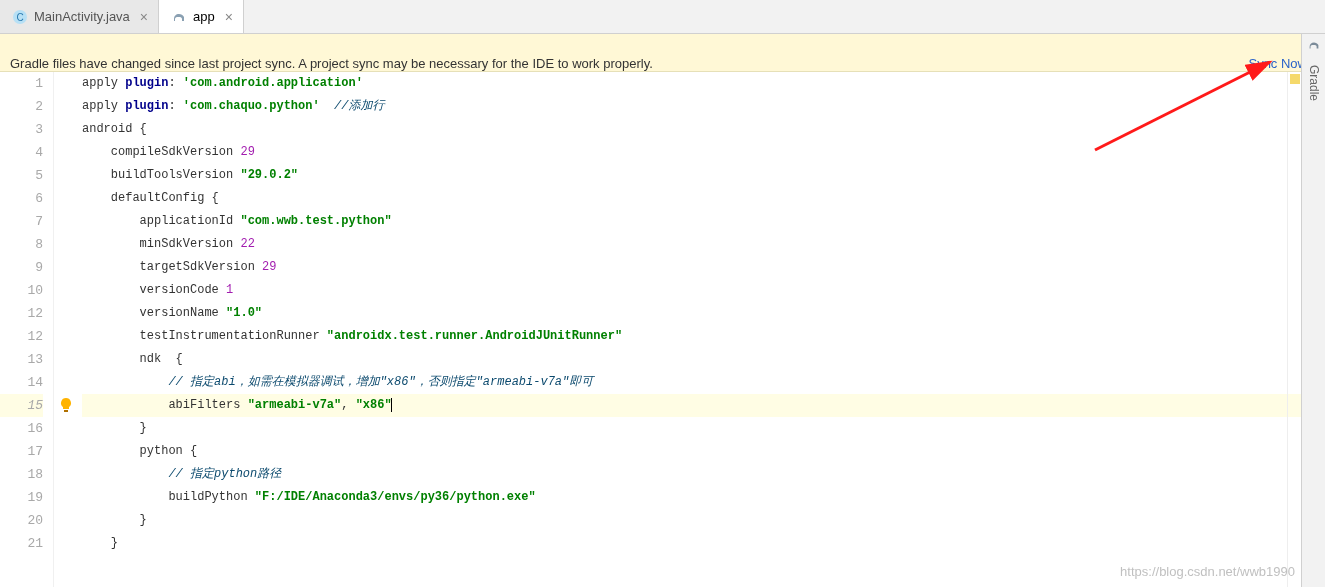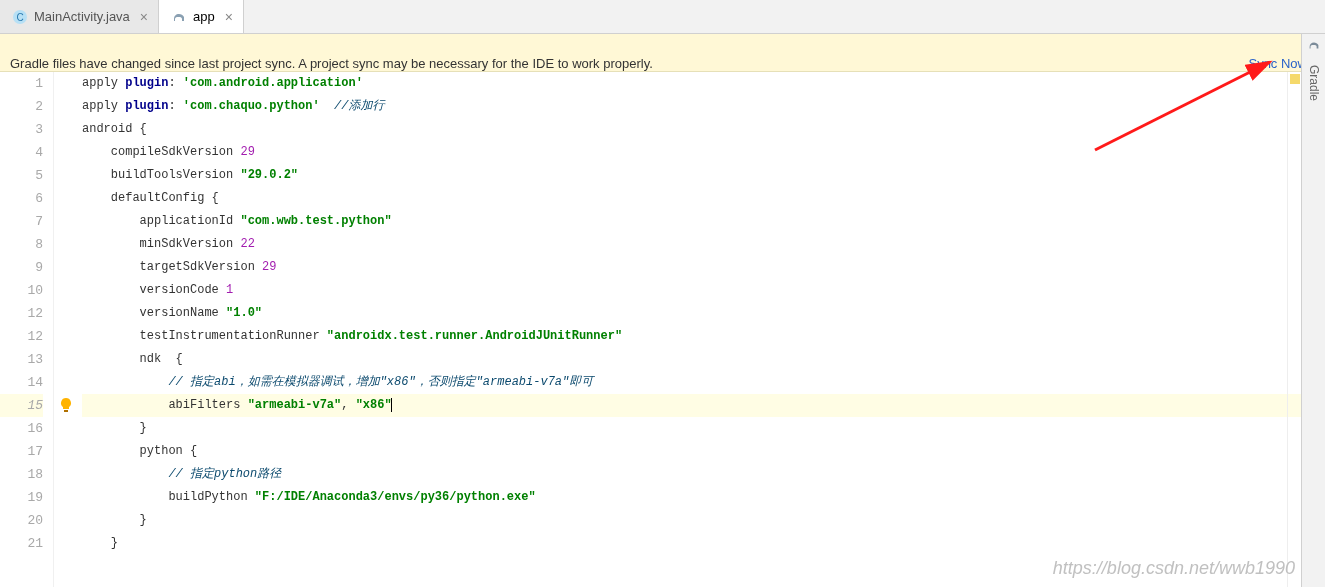--- a/index.html
+++ b/index.html
@@ -121,22 +121,21 @@
   background:#f5d96b;
 }
 .arrow {
   position:absolute;
   pointer-events:none;
 }
 .watermark {
   position:absolute;
   right:30px; bottom:8px;
   color:#c0c0c0;
-  font-size:18px;
-  font-style:italic;
+  font-size:13px;
 }
 </style>
 </head>
 <body>
 
 <div class="tabs">
   <div class="tab">
     <span class="tab-icon">
       <svg viewBox="0 0 16 16" width="16" height="16">
           <circle cx="8" cy="8" r="7" fill="#b7e0f5"></circle>

